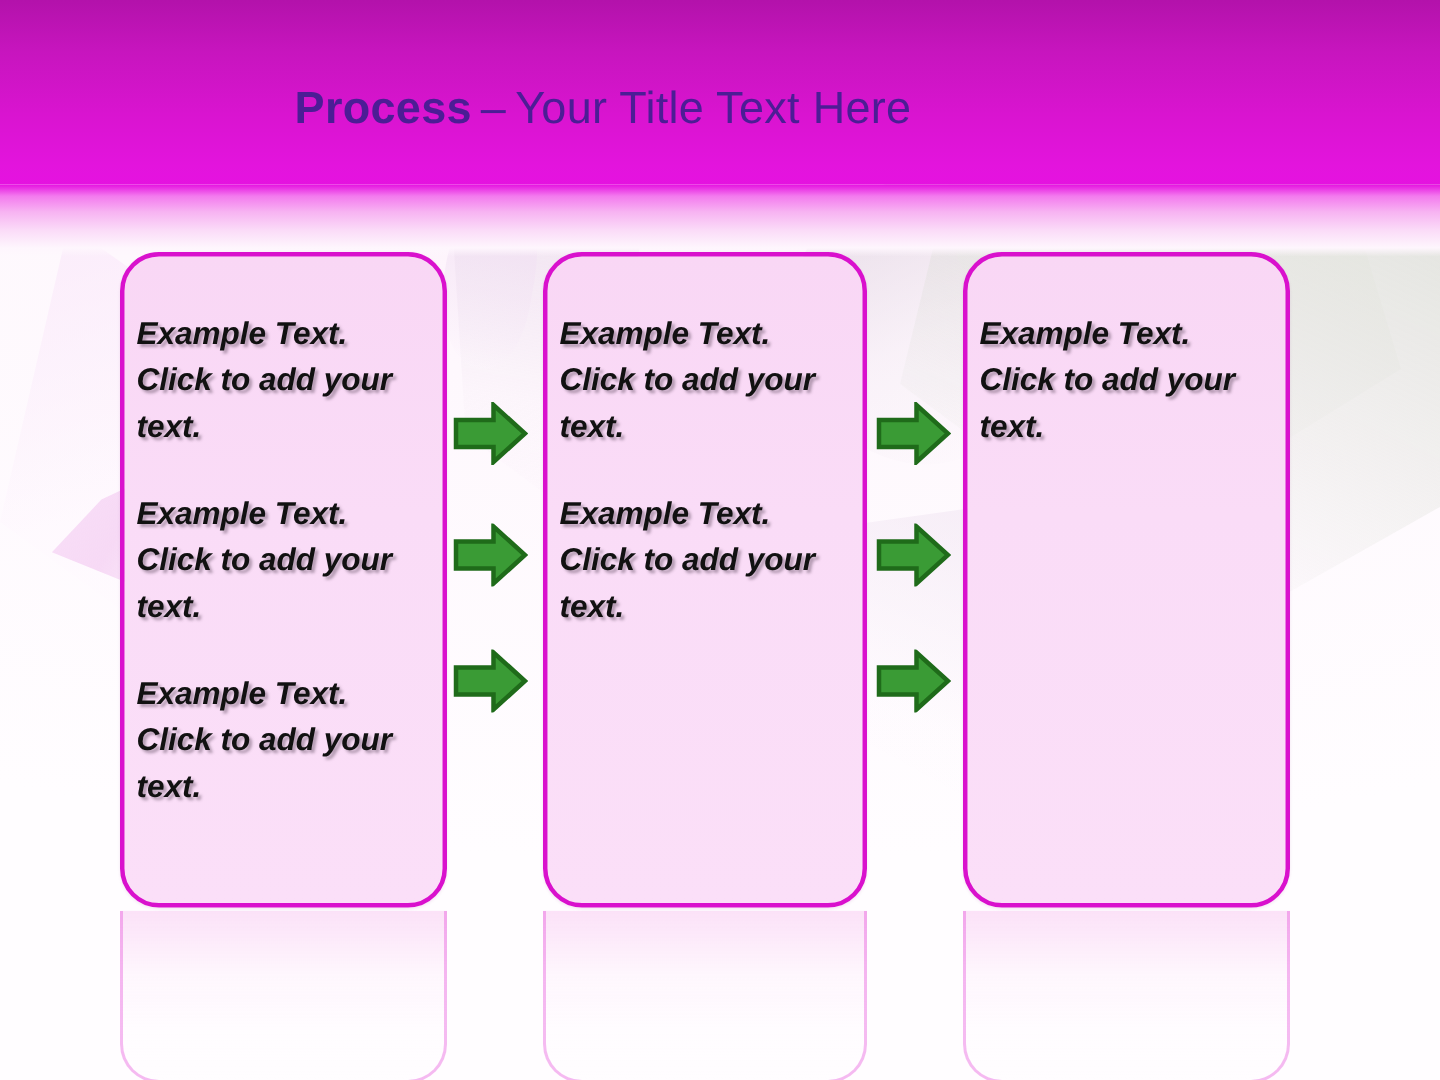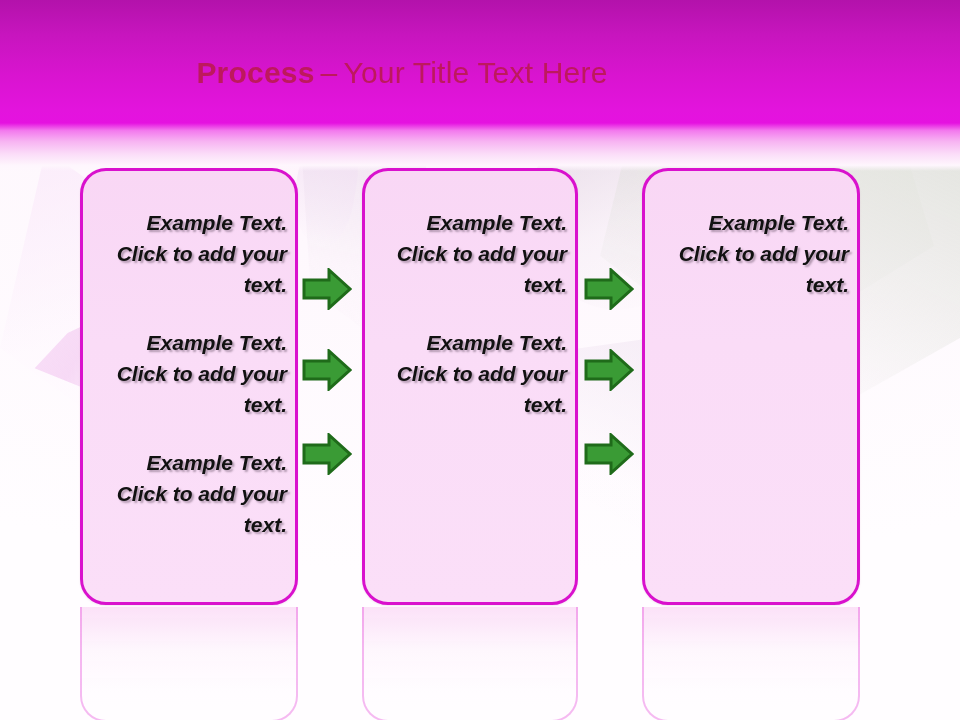--- a/index.html
+++ b/index.html
@@ -103,21 +103,21 @@
     width:960px; height:48px;
     background:linear-gradient(180deg, #e512e0 0%, #f37aee 16%, #f7b3f2 38%, #fbdcf8 64%, #fef6fd 88%, rgba(255,255,255,0) 100%);
     z-index:4;
   }
 
   .slide-title {
     position:absolute;
     left:0; top:55px;
     width:804px;
     text-align:center;
-    color:#be185d;
+    color:#4c1d95;
     font-size:30px;
     font-weight:400;
     letter-spacing:.2px;
     white-space:nowrap;
     z-index:5;
     line-height:36px;
   }
   .slide-title .t-bold { font-weight:700; }
   .slide-title .t-dash { padding:0 6px; }
 
@@ -133,21 +133,21 @@
     background:linear-gradient(180deg, #f9d7f5 0%, #fadcf7 40%, #fbdff8 100%);
     box-shadow:0 1px 2px rgba(160,60,150,.12);
   }
   .pbox-1 { left:80px;  width:218px; }
   .pbox-2 { left:362px; width:216px; }
   .pbox-3 { left:642px; width:218px; }
 
   .pbox-text {
     position:absolute;
     left:8px; right:8px;
-    text-align:right;
+    text-align:left;
     color:#111111;
     font-size:21px;
     font-weight:700;
     font-style:italic;
     line-height:31px;
     text-shadow:2px 2px 2px rgba(90,70,90,.45);
   }
   .para { margin:0 0 27px 0; }
   .para:last-child { margin-bottom:0; }
   .pbox-1 .pbox-text { top:36px; }

